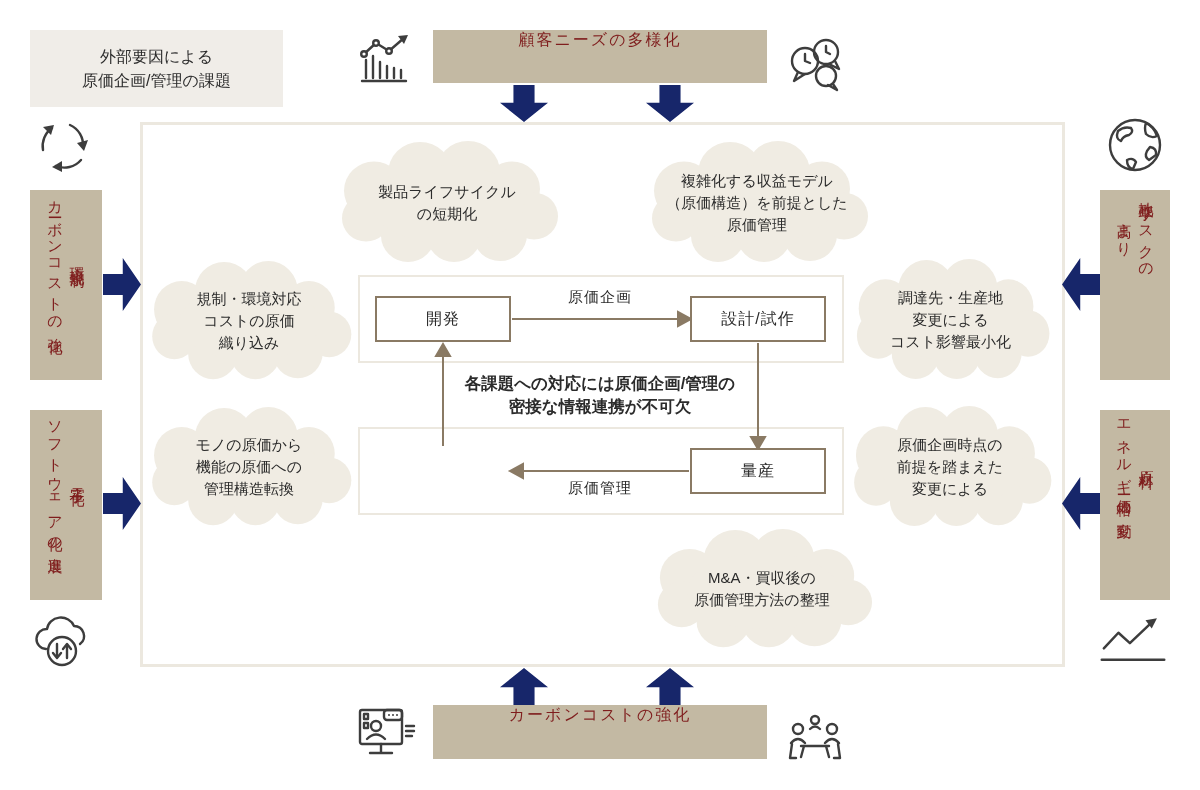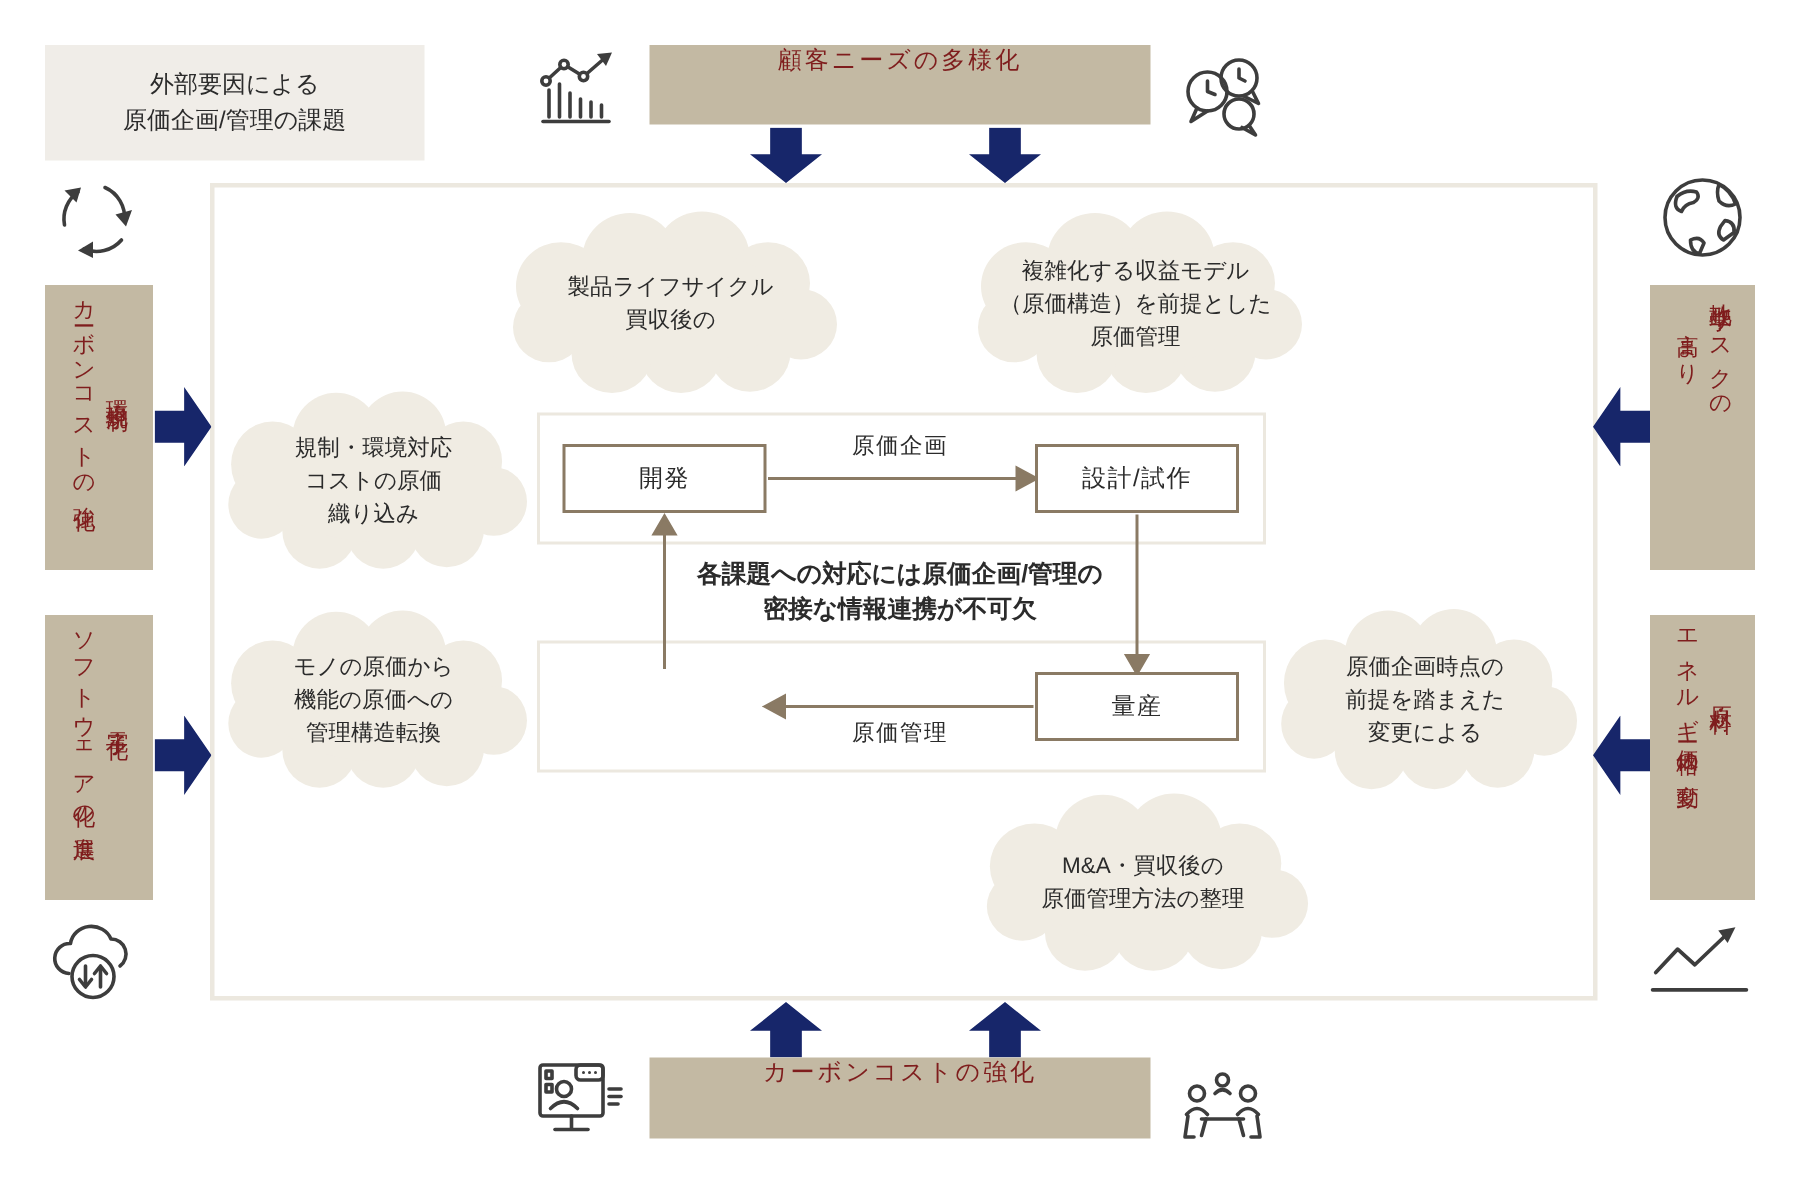--- a/index.html
+++ b/index.html
@@ -92,21 +92,21 @@
           <circle cx="180" cy="50" r="28"></circle>
           <circle cx="202" cy="78" r="24"></circle>
           <circle cx="168" cy="97" r="27"></circle>
           <circle cx="122" cy="98" r="27"></circle>
           <circle cx="76" cy="98" r="27"></circle>
           <circle cx="34" cy="80" r="24"></circle>
           <ellipse cx="116" cy="66" rx="76" ry="40"></ellipse>
         </g>
       </svg>
     <div class="txt">製品ライフサイクル
-買収後の</div>
+の短期化</div>
   </div>
   <div class="cloud" style="left:642px;top:140px;width:230px;height:125px;">
     <svg viewBox="0 0 230 128" preserveAspectRatio="none">
         <g fill="#f0ece3">
           <circle cx="42" cy="52" r="30"></circle>
           <circle cx="88" cy="34" r="32"></circle>
           <circle cx="136" cy="33" r="32"></circle>
           <circle cx="180" cy="50" r="28"></circle>
           <circle cx="202" cy="78" r="24"></circle>
           <circle cx="168" cy="97" r="27"></circle>
@@ -131,20 +131,39 @@
           <circle cx="168" cy="97" r="27"></circle>
           <circle cx="122" cy="98" r="27"></circle>
           <circle cx="76" cy="98" r="27"></circle>
           <circle cx="34" cy="80" r="24"></circle>
           <ellipse cx="116" cy="66" rx="76" ry="40"></ellipse>
         </g>
       </svg>
     <div class="txt">規制・環境対応
 コストの原価
 織り込み</div>
+  </div>
+  <div class="cloud" style="left:848px;top:258px;width:205px;height:124px;">
+    <svg viewBox="0 0 230 128" preserveAspectRatio="none">
+        <g fill="#f0ece3">
+          <circle cx="42" cy="52" r="30"></circle>
+          <circle cx="88" cy="34" r="32"></circle>
+          <circle cx="136" cy="33" r="32"></circle>
+          <circle cx="180" cy="50" r="28"></circle>
+          <circle cx="202" cy="78" r="24"></circle>
+          <circle cx="168" cy="97" r="27"></circle>
+          <circle cx="122" cy="98" r="27"></circle>
+          <circle cx="76" cy="98" r="27"></circle>
+          <circle cx="34" cy="80" r="24"></circle>
+          <ellipse cx="116" cy="66" rx="76" ry="40"></ellipse>
+        </g>
+      </svg>
+    <div class="txt">調達先・生産地
+変更による
+コスト影響最小化</div>
   </div>
   <div class="cloud" style="left:143px;top:406px;width:212px;height:122px;">
     <svg viewBox="0 0 230 128" preserveAspectRatio="none">
         <g fill="#f0ece3">
           <circle cx="42" cy="52" r="30"></circle>
           <circle cx="88" cy="34" r="32"></circle>
           <circle cx="136" cy="33" r="32"></circle>
           <circle cx="180" cy="50" r="28"></circle>
           <circle cx="202" cy="78" r="24"></circle>
           <circle cx="168" cy="97" r="27"></circle>

